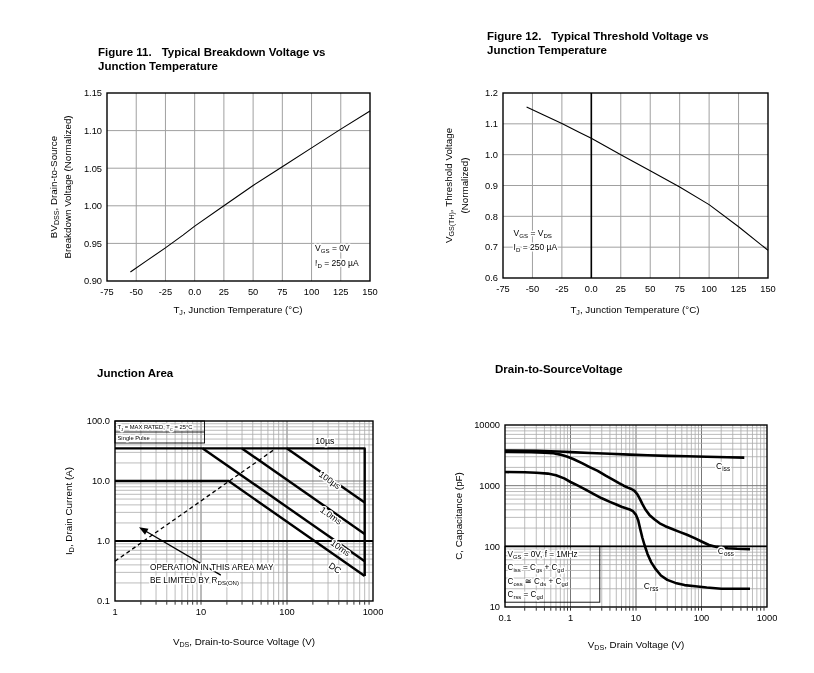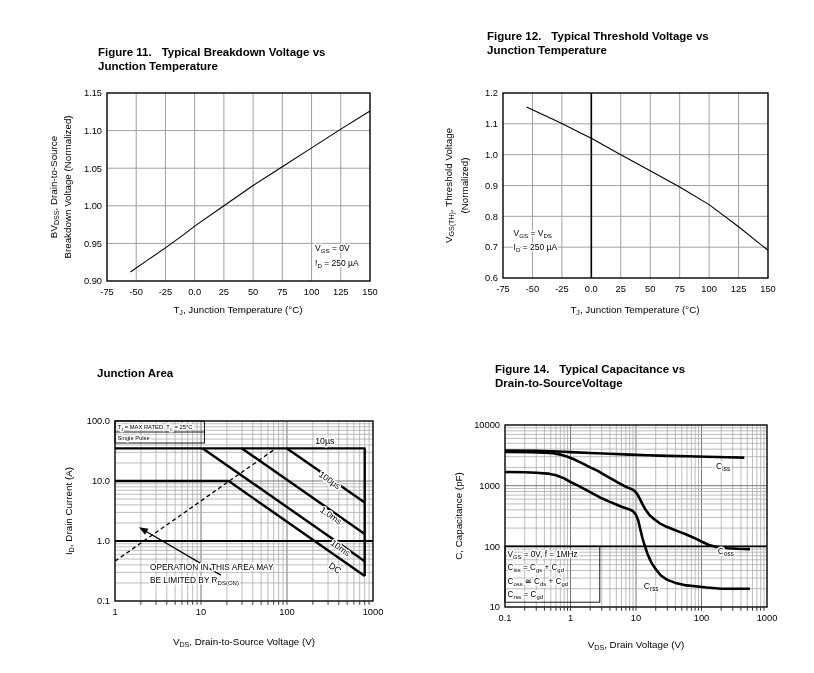--- a/index.html
+++ b/index.html
@@ -215,21 +215,20 @@
     <text x="325" y="209.5" font-size="9.3" text-anchor="middle"><tspan dy="0">1000</tspan></text>
     <text x="62" y="19.3" font-size="9.3" text-anchor="end"><tspan dy="0">100.0</tspan></text>
     <text x="62" y="79.3" font-size="9.3" text-anchor="end"><tspan dy="0">10.0</tspan></text>
     <text x="62" y="139.3" font-size="9.3" text-anchor="end"><tspan dy="0">1.0</tspan></text>
     <text x="62" y="199.3" font-size="9.3" text-anchor="end"><tspan dy="0">0.1</tspan></text>
     <text x="196" y="240" font-size="9.8" text-anchor="middle"><tspan dy="0">V</tspan><tspan font-size="7.1" dy="2.2">DS</tspan><tspan dy="-2.2">, Drain-to-Source Voltage (V)</tspan></text>
     <text x="24" y="106" font-size="9.8" text-anchor="middle" transform="rotate(-90 24 106)"><tspan dy="0">I</tspan><tspan font-size="7.1" dy="2.2">D</tspan><tspan dy="-2.2">, Drain Current (A)</tspan></text>
   </svg>
 
 <div class="fig-title" style="left:495px;top:362px;width:300px;">
-  <div><span>Figure 14.</span><span class="tgap">Typical Capacitance vs</span></div>
   <div>Drain-to-SourceVoltage</div>
 </div>
 <svg class="plot" style="left:440px;top:405px;" width="360" height="255" viewBox="0 0 360 255">
     <line x1="84.71746471599077" y1="20" x2="84.71746471599077" y2="202" stroke="#ababab" stroke-width="0.8"></line>
     <line x1="96.25144218413789" y1="20" x2="96.25144218413789" y2="202" stroke="#ababab" stroke-width="0.8"></line>
     <line x1="104.43492943198154" y1="20" x2="104.43492943198154" y2="202" stroke="#ababab" stroke-width="0.8"></line>
     <line x1="110.78253528400923" y1="20" x2="110.78253528400923" y2="202" stroke="#ababab" stroke-width="0.8"></line>
     <line x1="115.96890690012867" y1="20" x2="115.96890690012867" y2="202" stroke="#ababab" stroke-width="0.8"></line>
     <line x1="120.35392162093383" y1="20" x2="120.35392162093383" y2="202" stroke="#ababab" stroke-width="0.8"></line>
     <line x1="124.1523941479723" y1="20" x2="124.1523941479723" y2="202" stroke="#ababab" stroke-width="0.8"></line>

